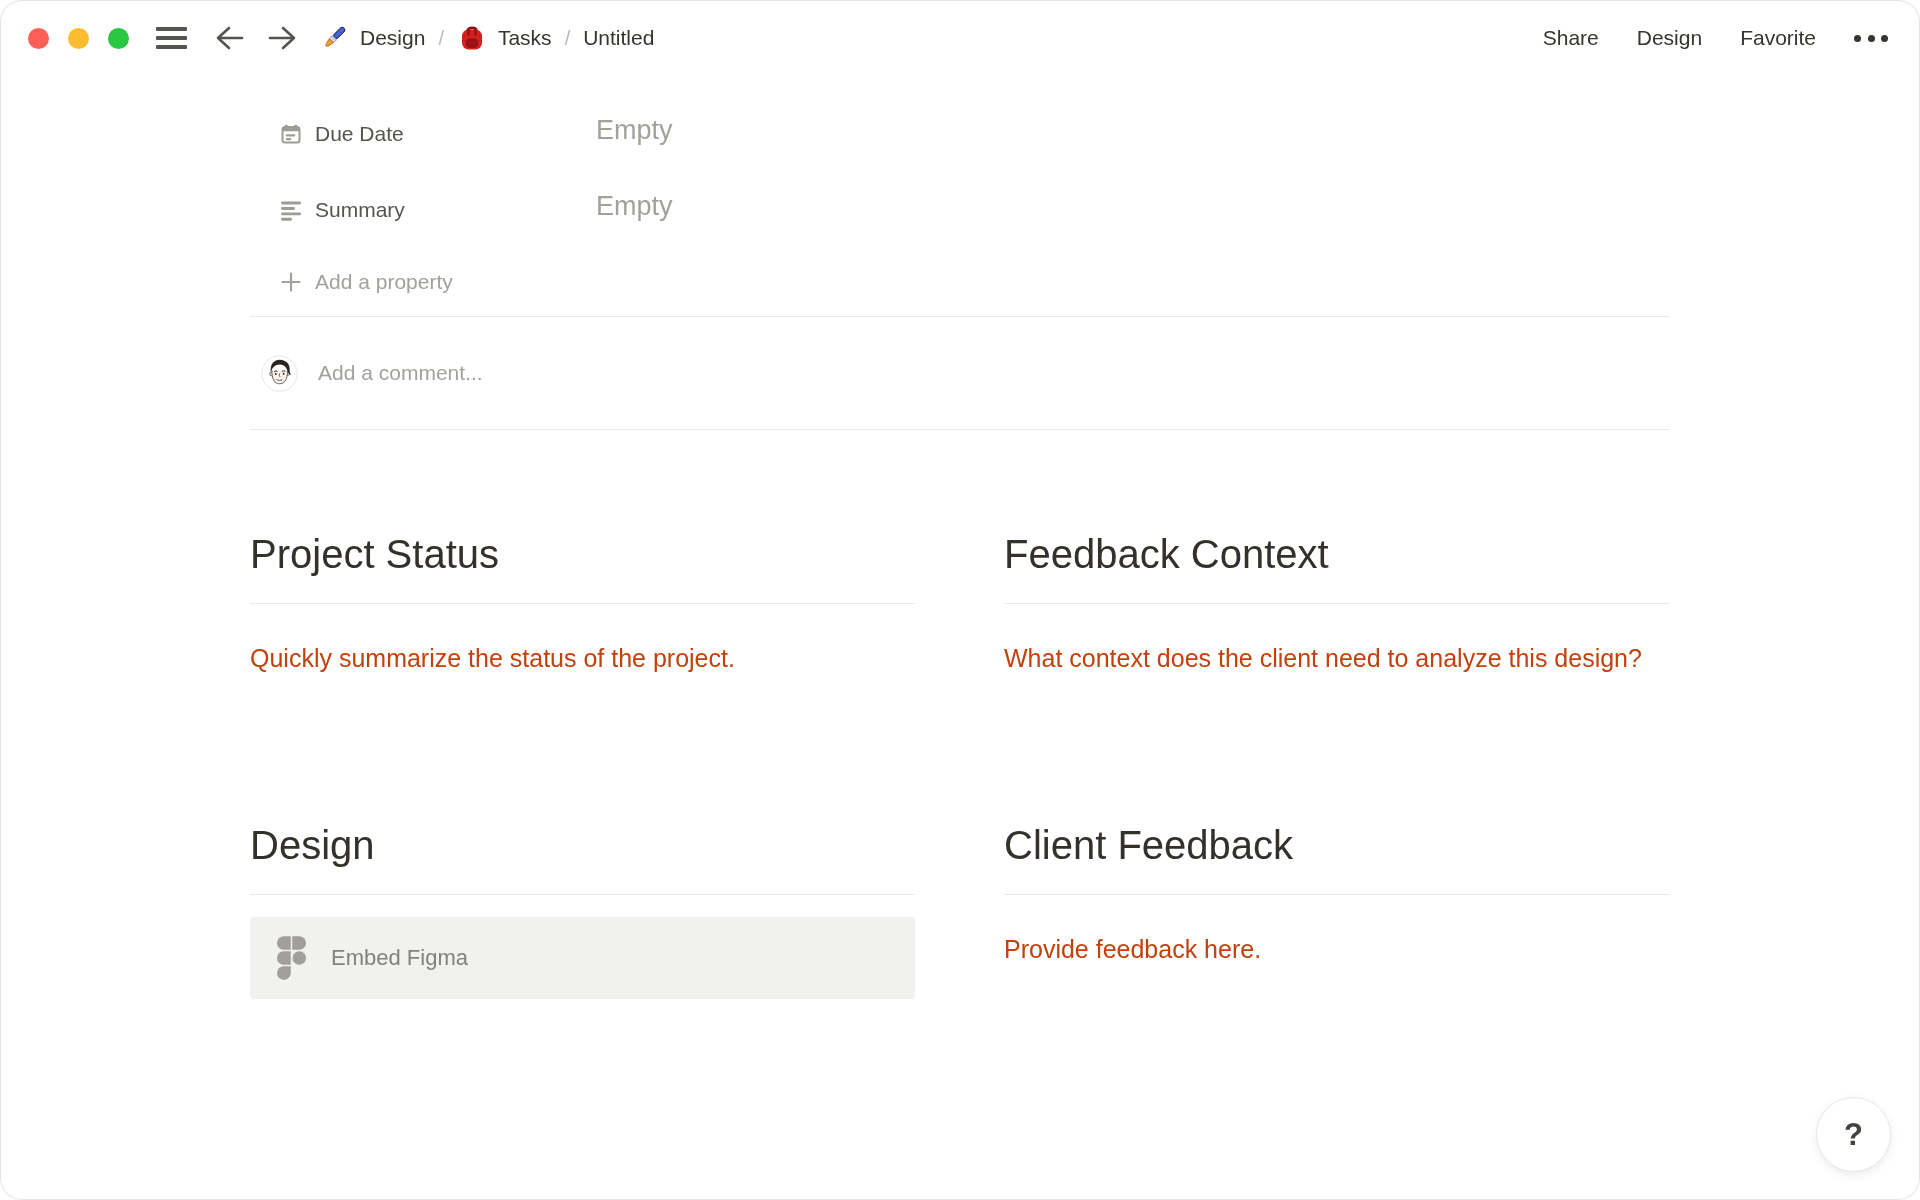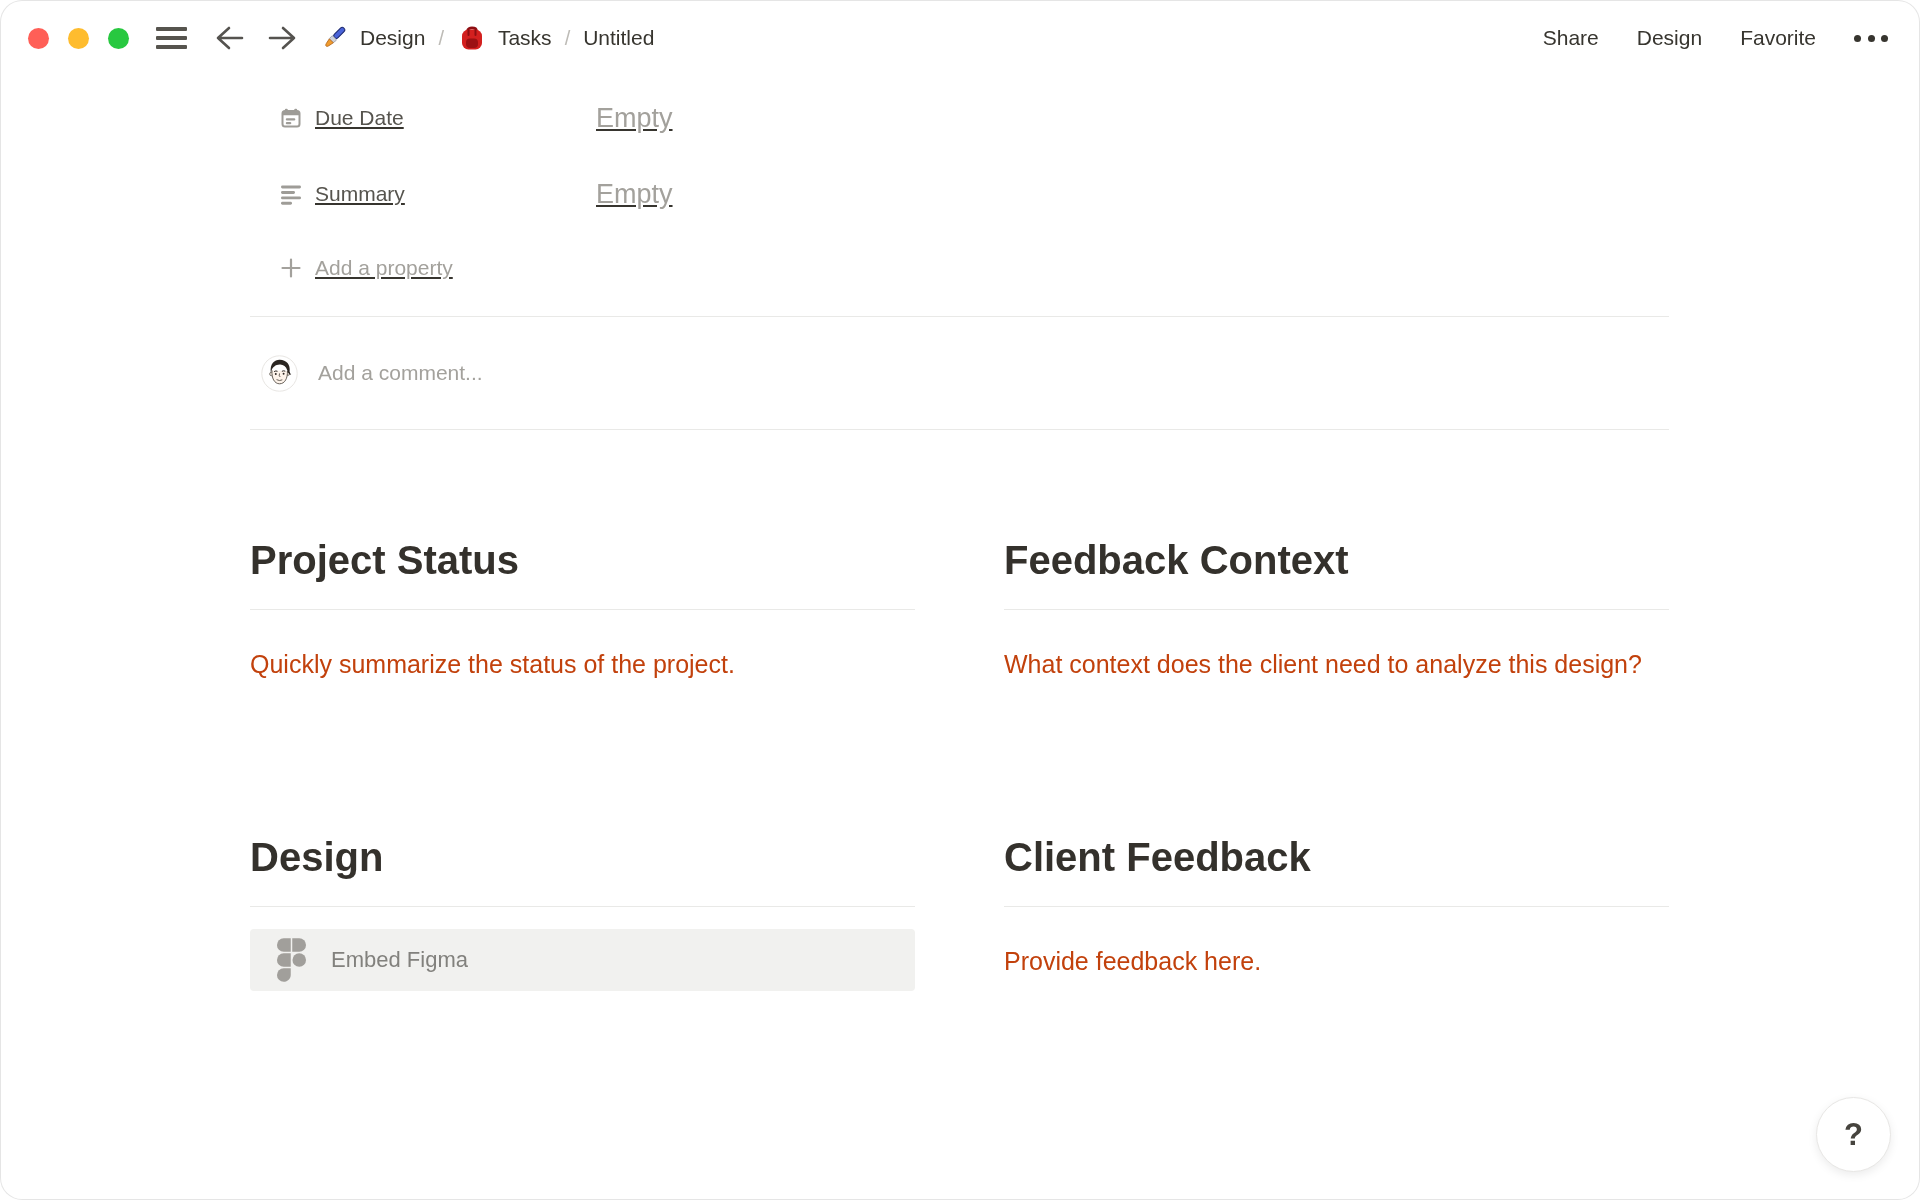--- a/index.html
+++ b/index.html
@@ -30,41 +30,41 @@
   .sep { color: #bdbbb6; margin: 0 13px; font-size: 20px; }
   .topbar-right { margin-left: auto; display: flex; align-items: center; gap: 38px; }
   .topbar-right button { background: none; border: none; font-size: 21px; color: #37352f;
                          font-family: Liberation Sans, sans-serif; cursor: pointer; padding: 0; }
   .more { display: flex; gap: 6.5px; align-items: center; }
   .dot { width: 7px; height: 7px; border-radius: 50%; background: #37352f; display: inline-block; }
 
   
   .content { margin-left: 250px; width: 1419px; }
   .properties { padding-top: 14px; }
-  .prop-row { display: flex; align-items: center; height: 56px; margin-bottom: 20px; cursor: pointer; text-decoration: underline; }
+  .prop-row { display: flex; align-items: flex-end; height: 56px; margin-bottom: 20px; cursor: pointer; }
   .prop-row.add { height: 52px; margin-bottom: 0; }
   .picon { width: 24px; height: 24px; margin-left: 29px; margin-right: 12px; flex: none;
            display: flex; align-items: center; justify-content: center; }
   .plabel { font-size: 21px; color: #56544e; width: 281px; }
   .pvalue { font-size: 27px; color: #a3a19c; }
   .add .plabel { color: #a3a19c; width: auto; }
   .divider { height: 1px; background: #e9e9e7; }
   .divider.first { margin-top: 22px; }
   .comment-row { display: flex; align-items: center; height: 112px; padding-left: 11px; cursor: text; }
   .avatar { width: 37px; height: 37px; flex: none; display: flex; }
   .comment-ph { margin-left: 20px; font-size: 21px; color: #a3a19c; }
 
   
   .grid { display: grid; grid-template-columns: 665px 665px; column-gap: 89px;
           row-gap: 138px; margin-top: 99px; padding-bottom: 40px; }
-  section h2 { margin: 6px 0 24px; font-size: 40px; line-height: 50px; font-weight: 700;
+  section h2 { margin: 0 0 24px; font-size: 40px; line-height: 50px; font-weight: 400;
                color: #34312c; cursor: text; }
   .hr { height: 1px; background: #e9e9e7; }
   section p { margin: 30px 0 0; font-size: 25px; line-height: 48px; color: #c2410c; cursor: text; }
-  .embed { margin-top: 22px; height: 62px; background: #f1f1ef; border-radius: 4px;
+  .embed { margin-top: 22px; height: 82px; background: #f1f1ef; border-radius: 4px;
            display: flex; align-items: center; padding-left: 26px; cursor: pointer; border: none; width: 100%; }
   .figma { width: 31px; height: 45px; flex: none; display: flex; }
   .embed-label { margin-left: 24px; font-size: 22px; color: #82817d; font-family: inherit; }
 
   
   .help { position: absolute; left: 1816px; top: 1097px; width: 75px; height: 75px;
           border-radius: 50%; background: #fff; border: 1px solid #e8e7e5;
           box-shadow: 0 3px 10px rgba(15,15,15,0.08); font-size: 31px; font-weight: 600;
           color: #46443e; font-family: inherit; cursor: pointer;
           display: flex; align-items: center; justify-content: center; }

